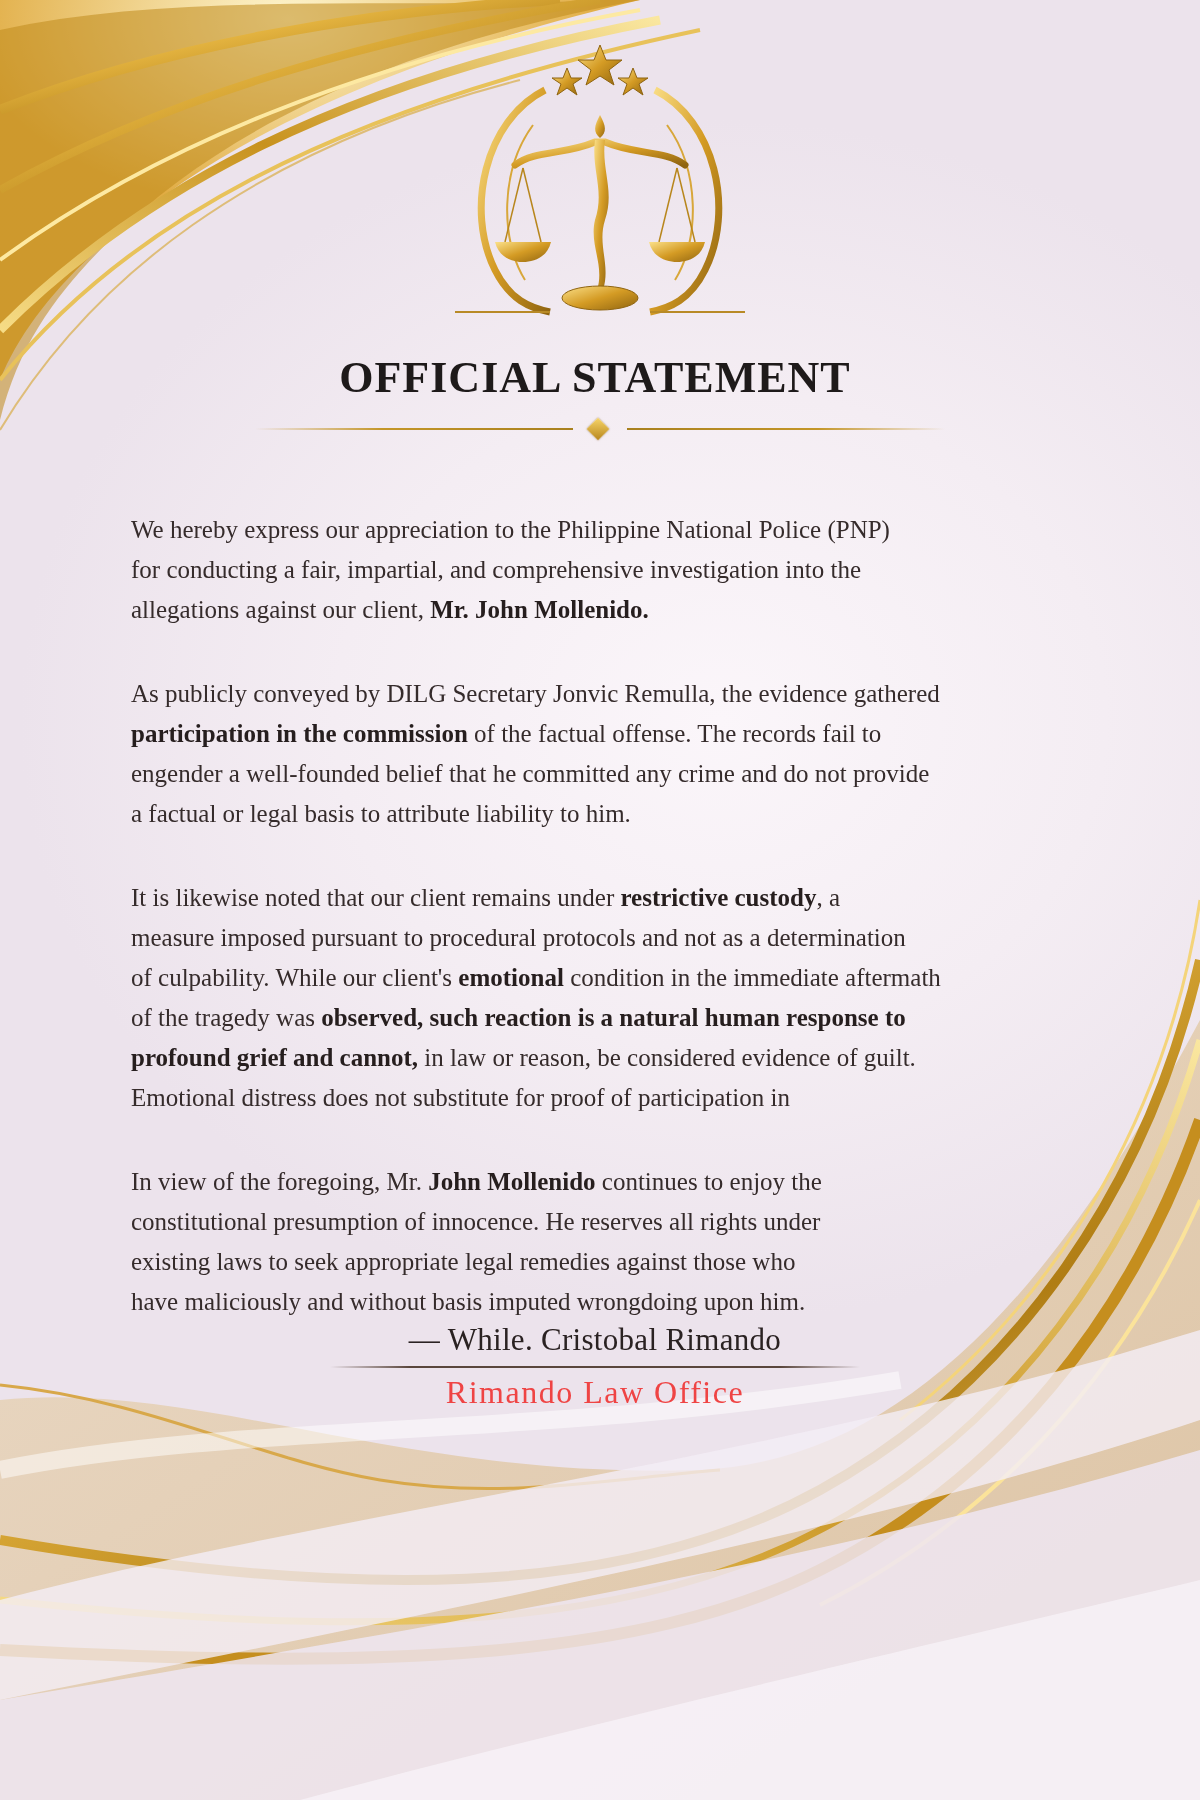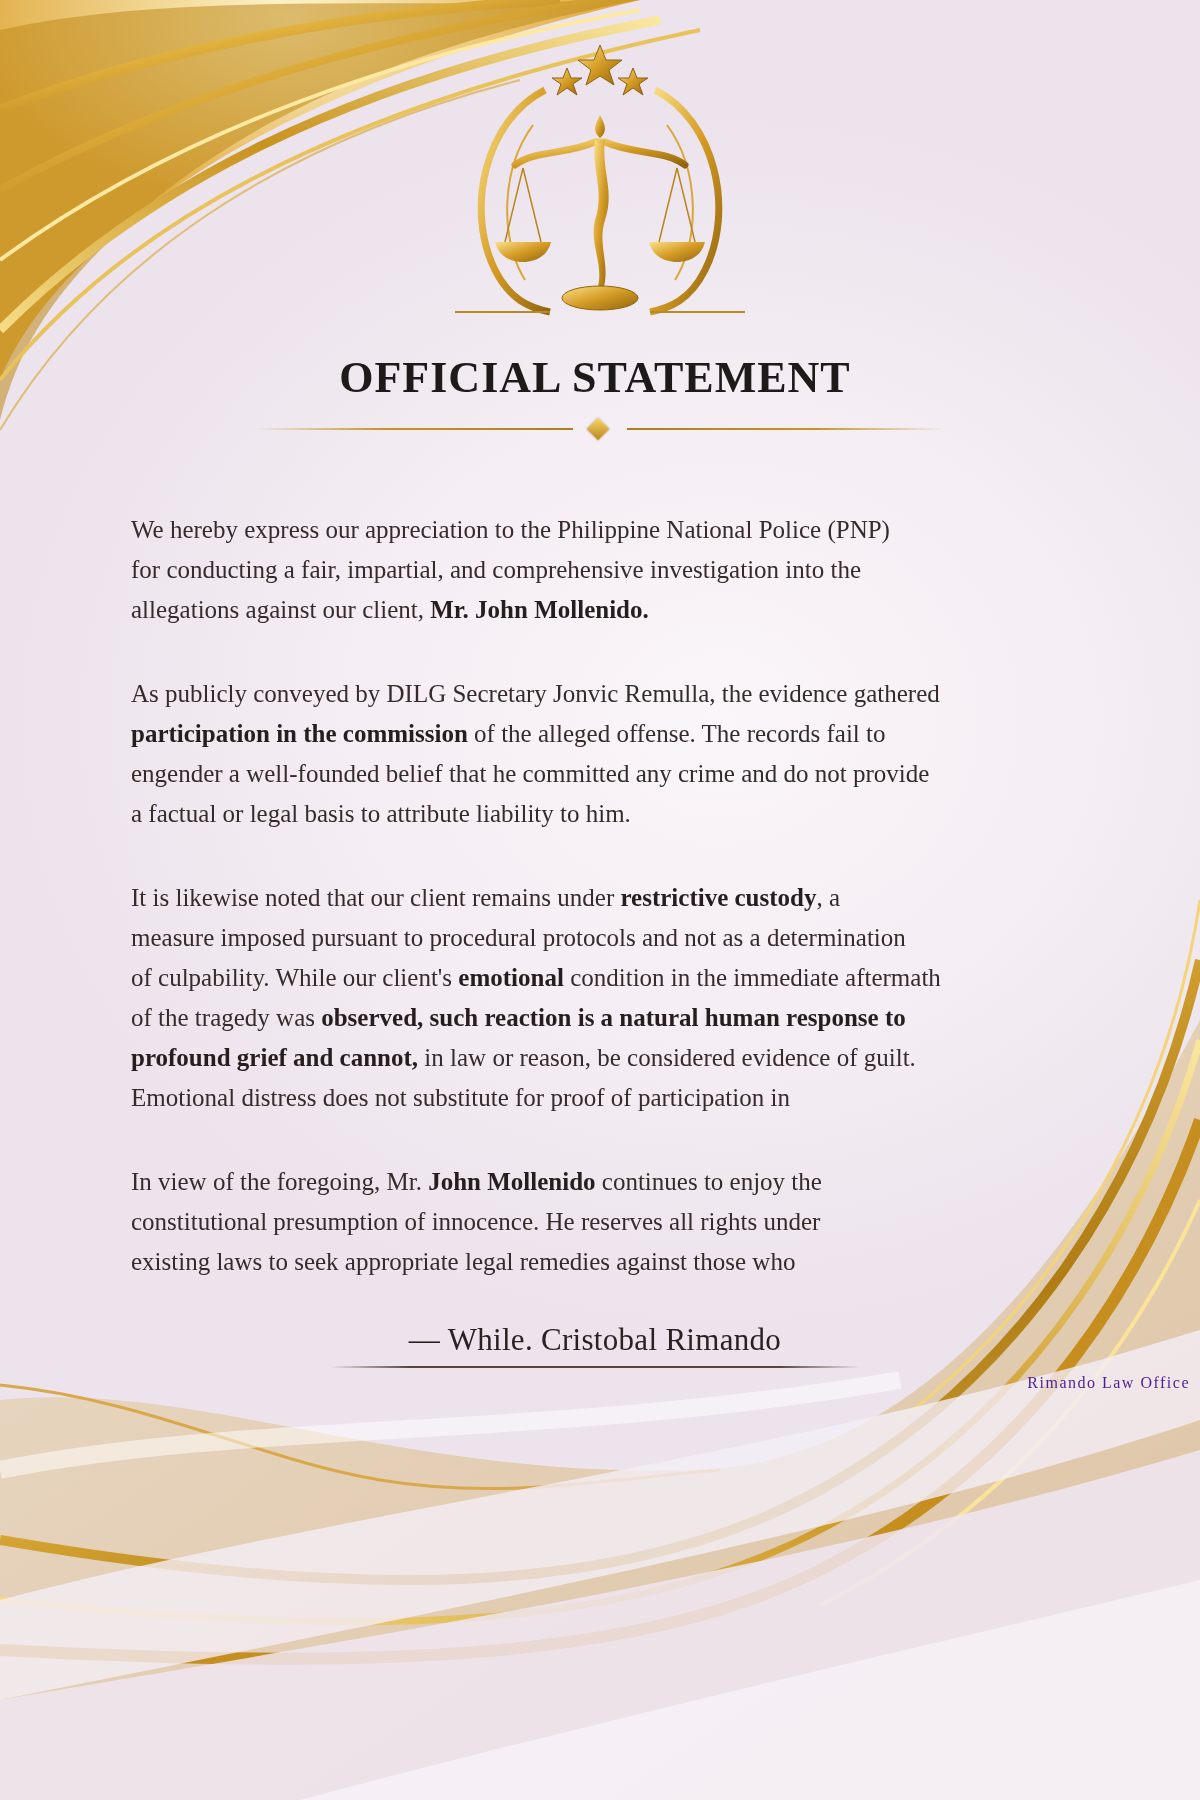--- a/index.html
+++ b/index.html
@@ -59,21 +59,21 @@
     position: absolute; left: 0; top: 1322px; width: 1190px; text-align: center;
   }
   .sig-name {
     font-size: 31px; color: #2a2222; letter-spacing: .3px;
   }
   .sig-rule {
     width: 530px; height: 2px; margin: 8px auto 6px;
     background: linear-gradient(90deg, rgba(90,70,60,0), #5a463c 15%, #5a463c 85%, rgba(90,70,60,0));
   }
   .sig-office {
-    font-size: 16px; letter-spacing: 1.5px; color: #4c1d95; text-align: right;
+    font-size: 32px; letter-spacing: 1.5px; color: #ef4444;
   }
 </style>
 </head>
 <body>
 
 <div class="bg-layer">
   <svg viewBox="0 0 1200 1800" xmlns="http://www.w3.org/2000/svg">
     <defs>
       <linearGradient id="goldA" x1="0" y1="0" x2="1" y2="1">
         <stop offset="0" stop-color="#fff3b8"></stop>
@@ -176,36 +176,37 @@
   </div>
 
   <div class="body-text" id="body-text">
       <p class="para">
         <span class="line-row"><span>We hereby express our appreciation to the Philippine National Police (PNP)</span></span>
         <span class="line-row"><span>for conducting a fair, impartial, and comprehensive investigation into the</span></span>
         <span class="line-row"><span>allegations against our client, </span><span class="b">Mr. John Mollenido.</span></span>
       </p>
       <p class="para">
         <span class="line-row"><span>As publicly conveyed by DILG Secretary Jonvic Remulla, the evidence gathered</span></span>
-        <span class="line-row"><span class="b">participation in the commission</span><span> of the alleged offense. The records fail to</span></span>
+        <span class="line-row"><span class="b">participation in the commission</span><span> of the factual offense. The records fail to</span></span>
         <span class="line-row"><span>engender a well-founded belief that he committed any crime and do not provide</span></span>
         <span class="line-row"><span>a factual or legal basis to attribute liability to him.</span></span>
       </p>
       <p class="para">
         <span class="line-row"><span>It is likewise noted that our client remains under </span><span class="b">restrictive custody</span><span>, a</span></span>
         <span class="line-row"><span>measure imposed pursuant to procedural protocols and not as a determination</span></span>
         <span class="line-row"><span>of culpability. While our client's </span><span class="b">emotional</span><span> condition in the immediate aftermath</span></span>
         <span class="line-row"><span>of the tragedy was </span><span class="b">observed, such reaction is a natural human response to</span></span>
         <span class="line-row"><span class="b">profound grief and cannot,</span><span> in law or reason, be considered evidence of guilt.</span></span>
         <span class="line-row"><span>Emotional distress does not substitute for proof of participation in</span></span>
       </p>
       <p class="para">
         <span class="line-row"><span>In view of the foregoing, Mr. </span><span class="b">John Mollenido</span><span> continues to enjoy the</span></span>
         <span class="line-row"><span>constitutional presumption of innocence. He reserves all rights under</span></span>
         <span class="line-row"><span>existing laws to seek appropriate legal remedies against those who</span></span>
+        <span class="line-row"><span>have maliciously and without basis imputed wrongdoing upon him.</span></span>
       </p>
     </div>
 
   <div class="signature">
     <div class="sig-name">— While. Cristobal Rimando</div>
     <div class="sig-rule"></div>
     <div class="sig-office">Rimando Law Office</div>
   </div>
 </div>
 

